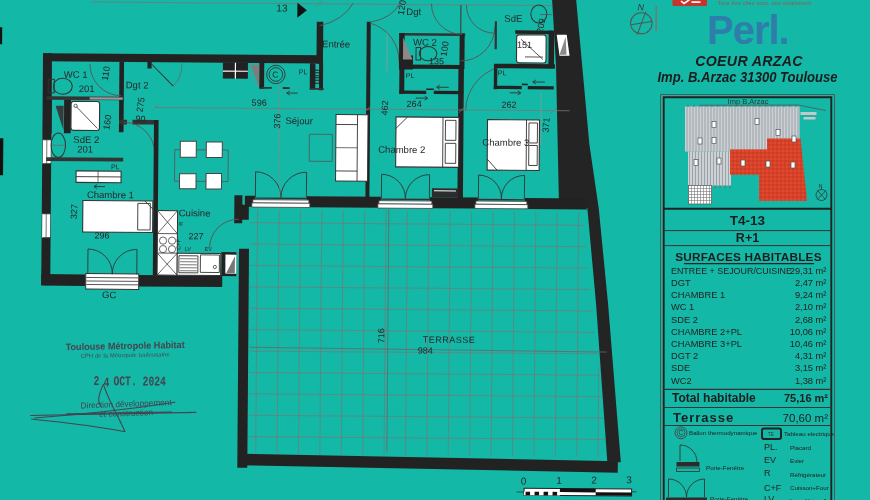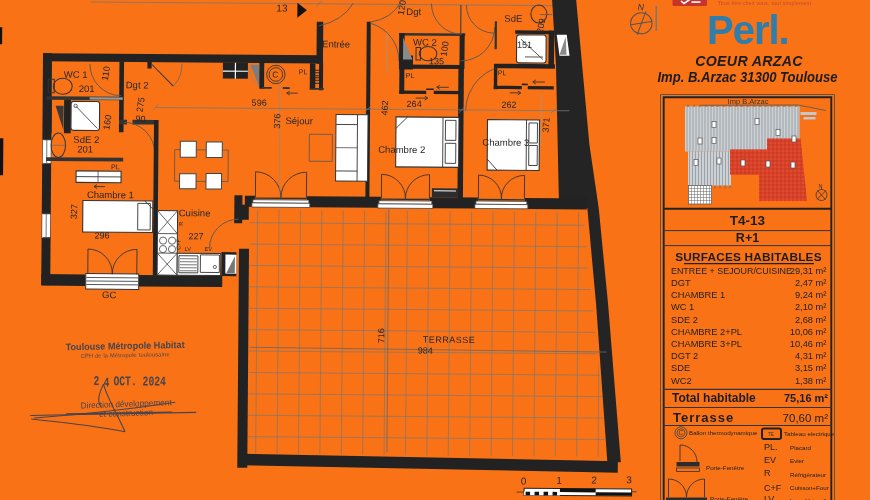--- a/index.html
+++ b/index.html
@@ -1,16 +1,16 @@
 <!DOCTYPE html>
 <html><head>
 <meta charset="utf-8">
 <style>
   html,body{margin:0;padding:0;background:#ffffff;}
-  #page{position:relative;width:870px;height:500px;background:#f97316;overflow:hidden;
+  #page{position:relative;width:870px;height:500px;background:#14b8a6;overflow:hidden;
         font-family:"Liberation Sans", sans-serif;}
 </style>
 </head>
 <body>
 <div id="page">
 <svg width="870" height="500" viewBox="0 0 870 500" font-family="&quot;Liberation Sans&quot;, sans-serif" fill-rule="evenodd">
 
 <g id="plan" transform="rotate(0.45 90 57)" stroke-linecap="butt" fill="#26262a">
 
 <g stroke="#777" stroke-width="0.8">

